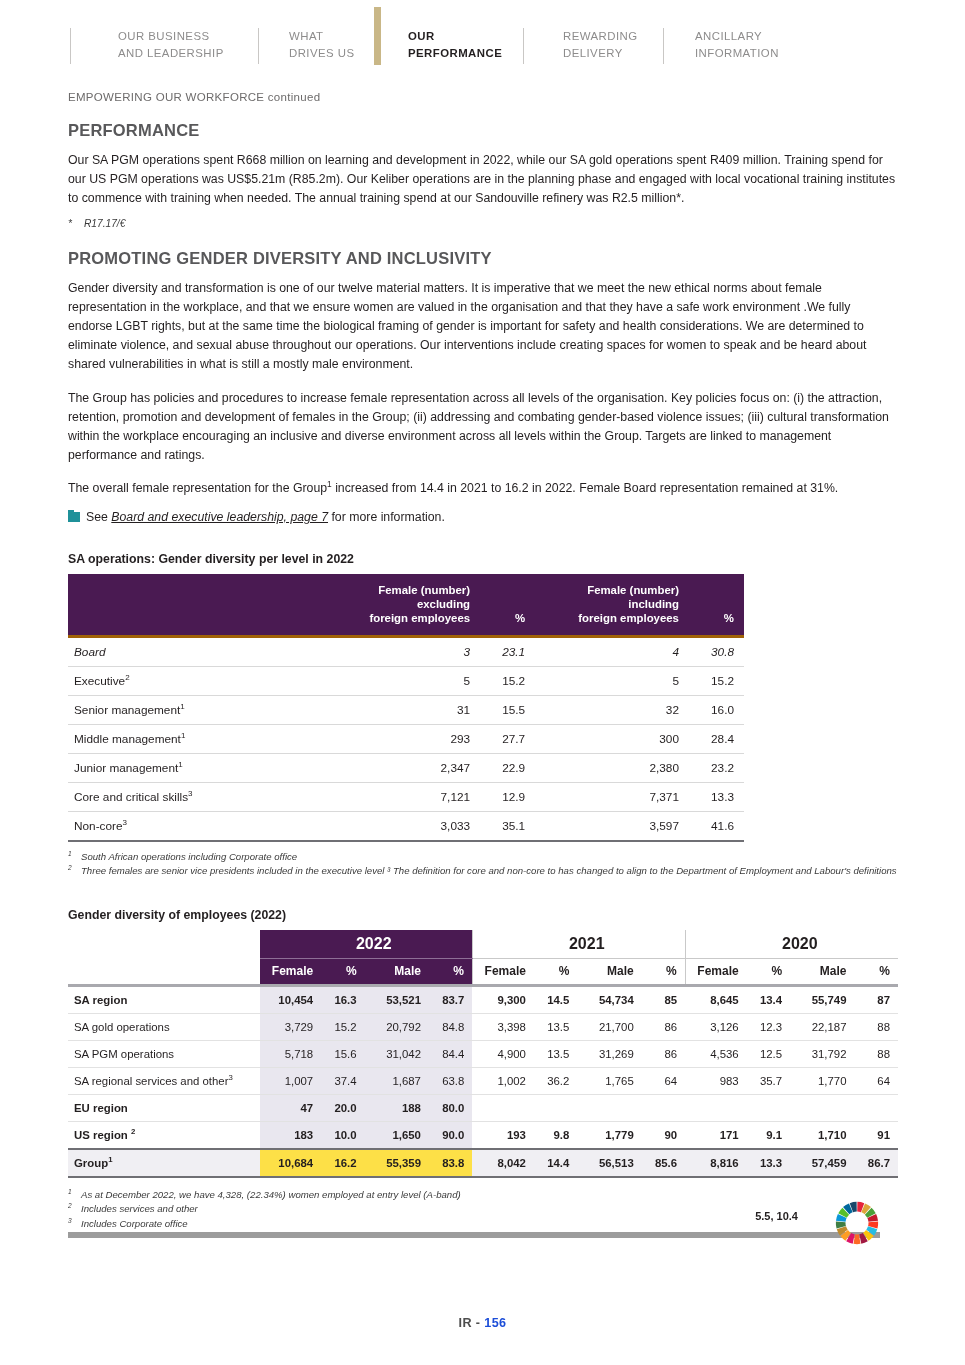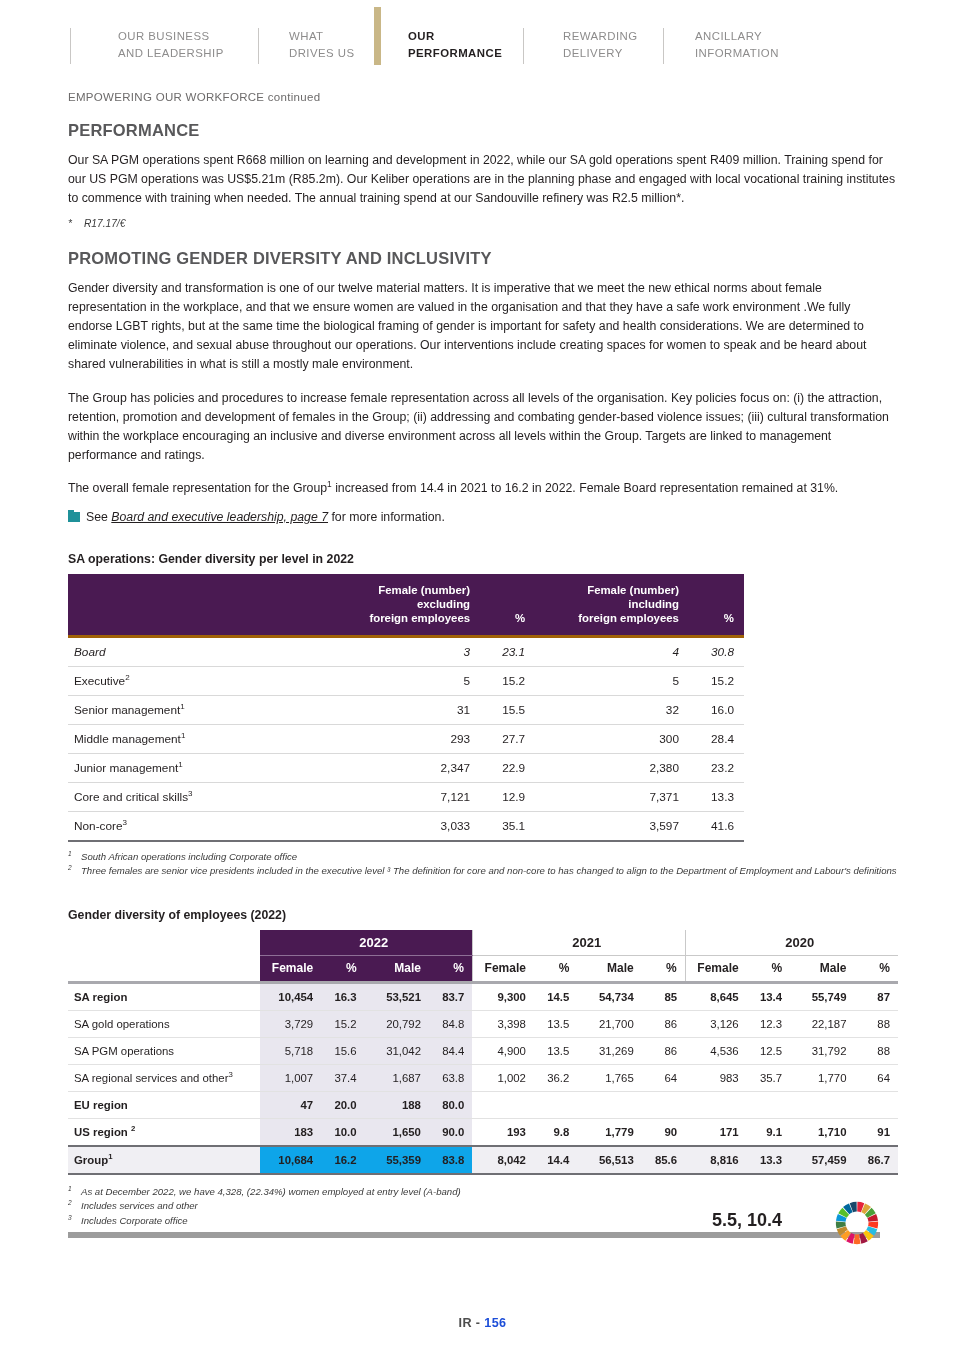--- a/index.html
+++ b/index.html
@@ -190,21 +190,21 @@
   table.t2 {
     border-collapse: collapse;
     width: 830px;
     font-size: 11.4px;
   }
   table.t2 th, table.t2 td { padding: 0; }
 
   table.t2 .yr-head {
     text-align: center;
     font-weight: bold;
-    font-size: 13px;
+    font-size: 16px;
     padding: 5px 0 5px 16px;
     color: #231f20;
     border-bottom: 1px solid #c9c9c9;
   }
   table.t2 .yr-head.y2022 {
     background: #4a1a52;
     color: #ffffff;
     border-bottom: 1px solid #8e6f96;
   }
   table.t2 .yr-head.sep-left { border-left: 1px solid #c9c9c9; }
@@ -237,21 +237,21 @@
   }
   table.t2 tbody td.hl { background: #e9e7ef; }
   table.t2 tbody tr.bold td { font-weight: bold; }
   table.t2 tbody tr.total td {
     font-weight: bold;
     border-top: 2px solid #6f6f74;
     border-bottom: 2px solid #6f6f74;
     background: #e4e2ec;
   }
   table.t2 tbody tr.total td.plain { background: #f0eff3; }
-  table.t2 tbody tr.total td.hl { background: #0ea5e9; }
+  table.t2 tbody tr.total td.hl { background: #fde047; }
 
   .t2-c-lbl { width: 206px; }
   .t2-c-f   { width: 62px; }
   .t2-c-p   { width: 44px; }
   .t2-c-m   { width: 66px; }
 
   
   .sdg-row {
     position: absolute;
     left: 68px;
@@ -260,22 +260,22 @@
     height: 48px;
   }
   .footer-bar {
     position: absolute;
     left: 0; top: 34px;
     width: 812px; height: 6px;
     background: #9c9c9c;
   }
   .sdg-text {
     position: absolute;
-    right: 116px; top: 12px;
-    font-size: 18px;
+    right: 100px; top: 12px;
+    font-size: 11px;
     font-weight: bold;
     color: #231f20;
   }
   .sdg-wheel {
     position: absolute;
     right: 18px; top: 2px;
     width: 46px; height: 46px;
   }
 
   .page-num {

